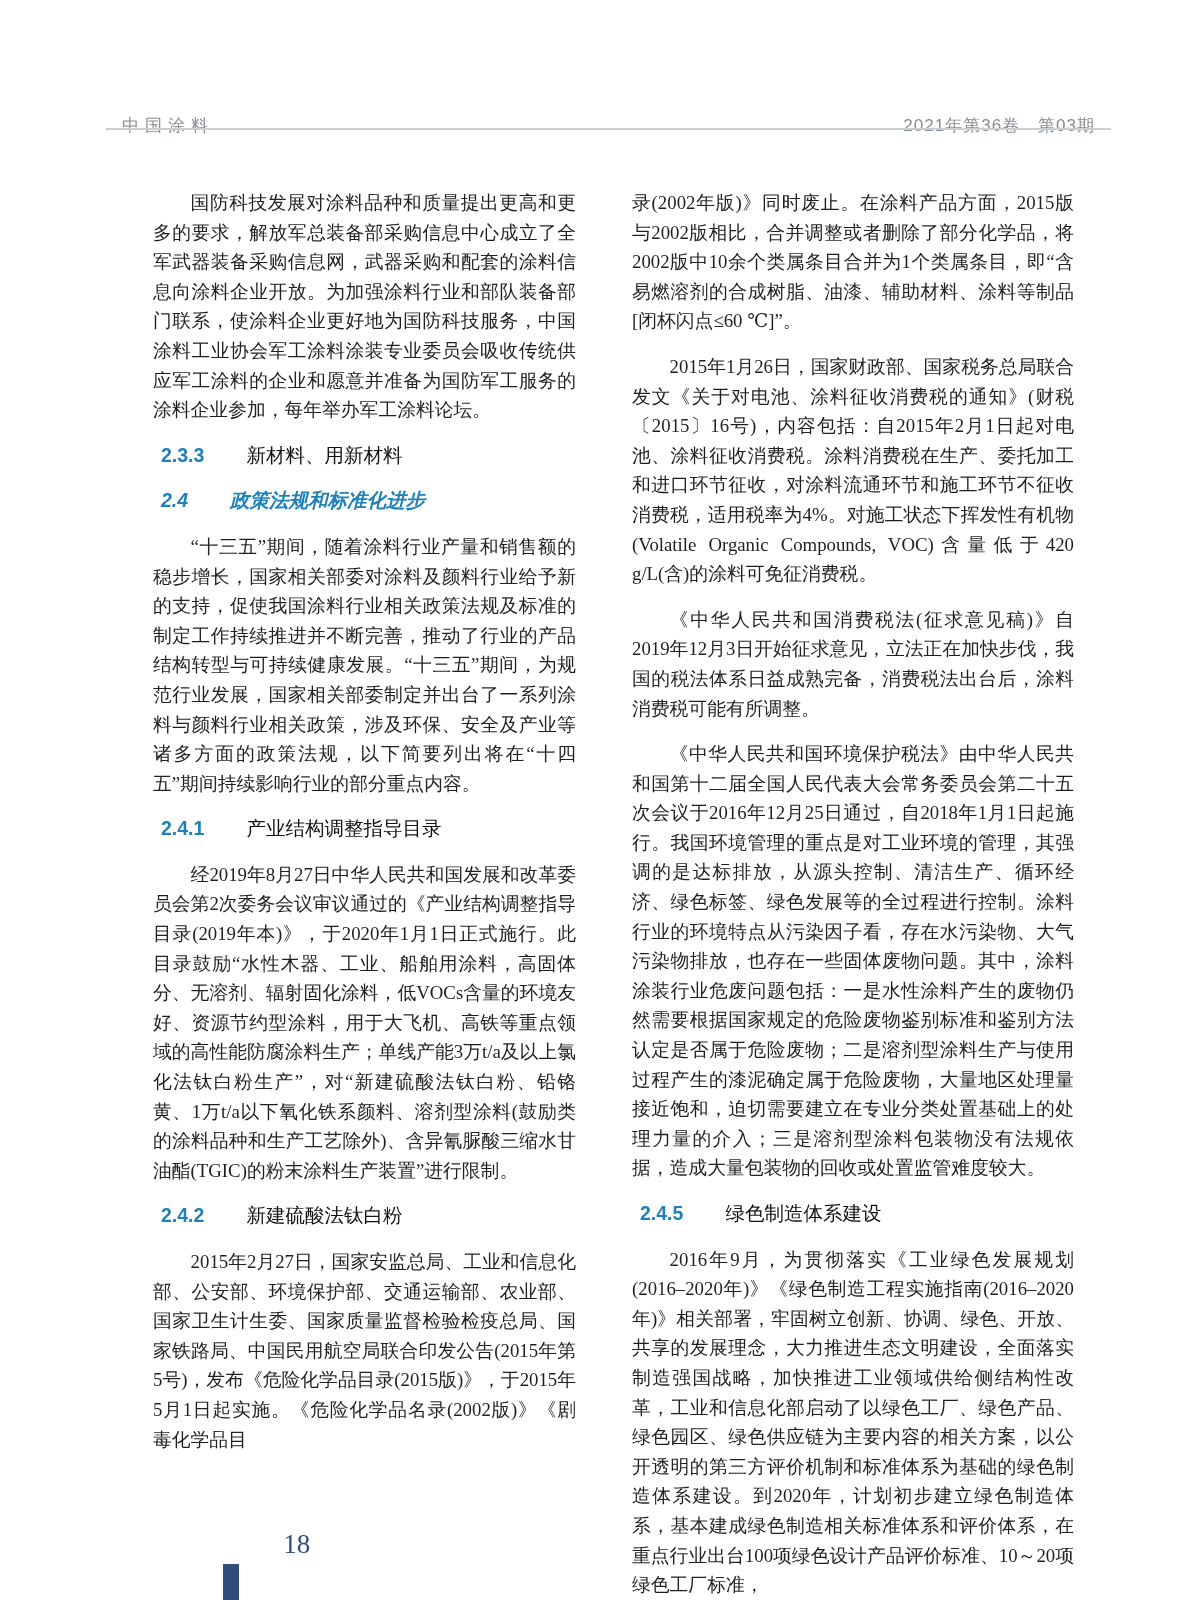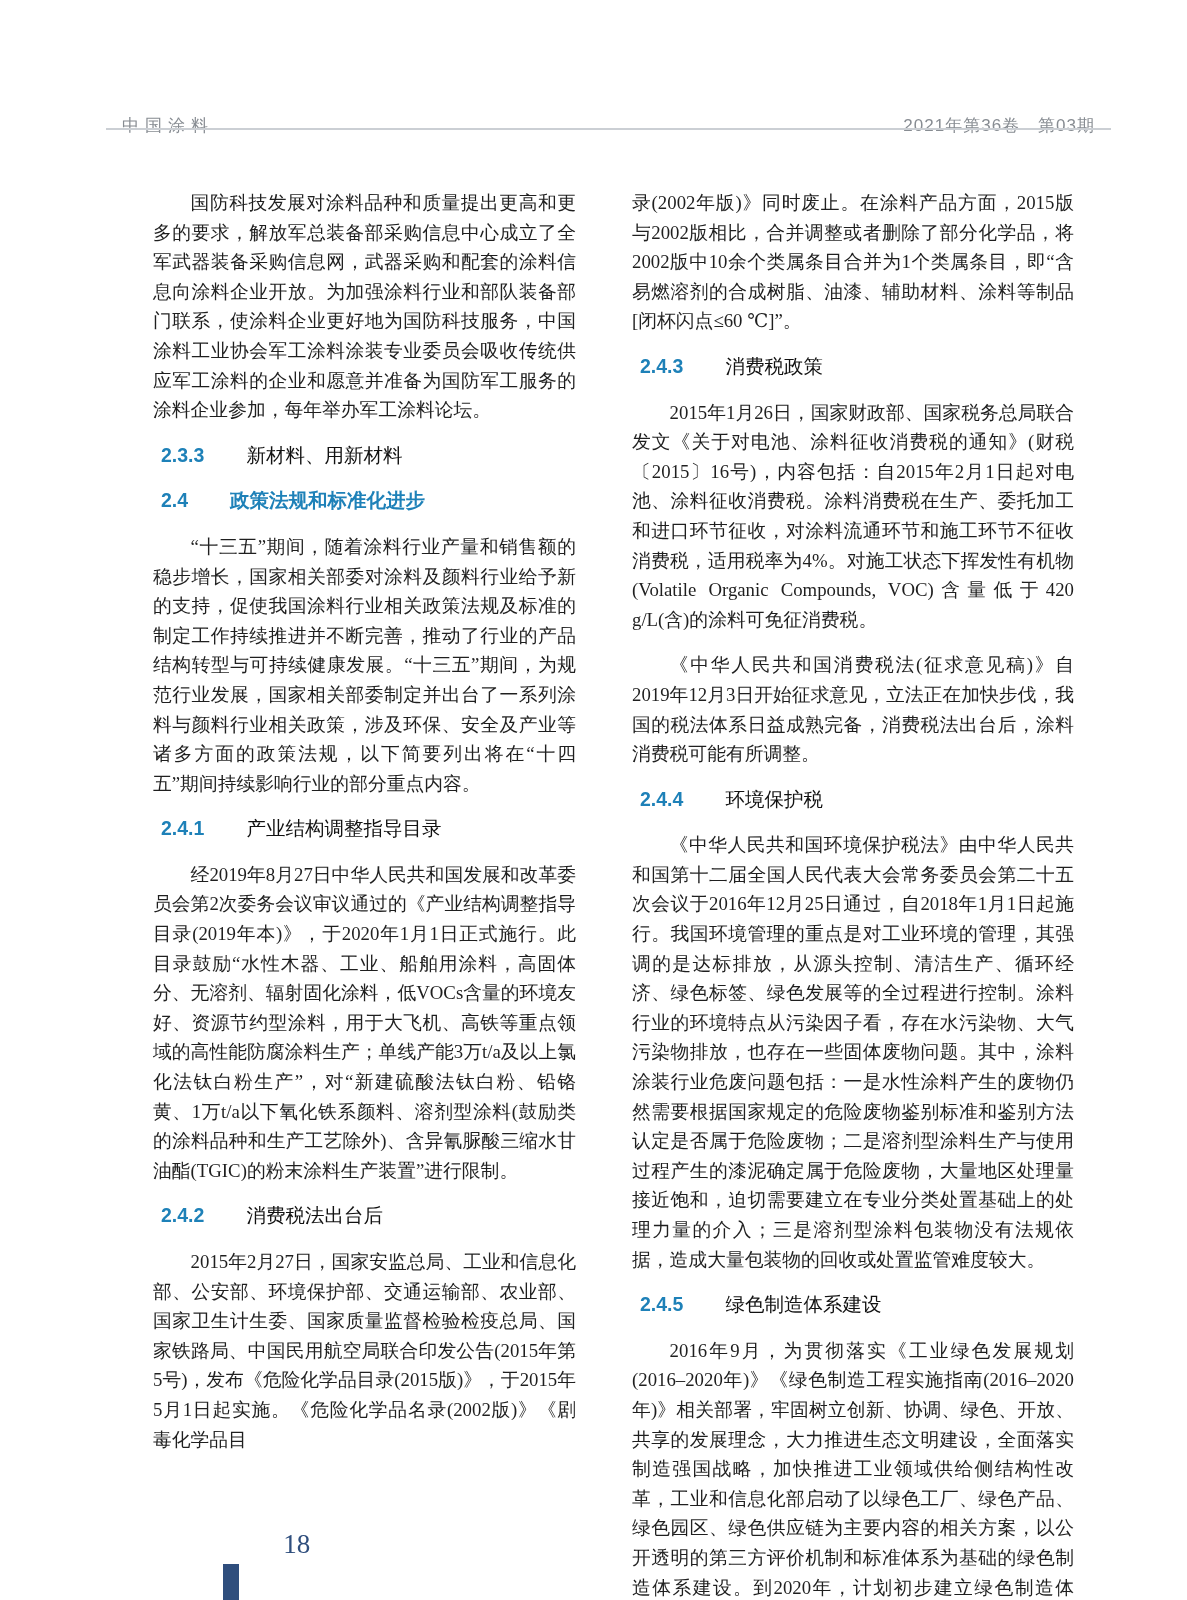--- a/index.html
+++ b/index.html
@@ -53,21 +53,21 @@
     text-align:justify;
     text-indent:2em;
   }
   .para.no-indent{text-indent:0;}
   .h2,.h3{
     font-family:"Liberation Sans","DejaVu Sans",sans-serif;
     font-size:19.5px;line-height:29.6px;
     font-weight:normal;
     white-space:nowrap;
   }
-  .h2 .hnum,.h2 .htitle{color:var(--heading-blue);font-weight:bold;}
+  .h2 .hnum,.h2 .htitle{color:var(--heading-blue);font-weight:bold;font-style:italic;}
   .h3 .hnum{color:var(--heading-blue);font-weight:bold;}
   .h3 .htitle{color:#111111;}
   .hnum{margin-right:26px;}
   .page-footer{
     position:absolute;left:117px;top:1497px;
     display:flex;align-items:center;
     color:var(--footer-navy);
     flex-direction:column;
   }
   .page-number{
@@ -111,35 +111,29 @@
       </div>
       <div class="h2">
         <span class="hnum">2.4</span><span class="htitle">政策法规和标准化进步</span>
       </div>
       <p class="para">“十三五”期间，随着涂料行业产量和销售额的稳步增长，国家相关部委对涂料及颜料行业给予新的支持，促使我国涂料行业相关政策法规及标准的制定工作持续推进并不断完善，推动了行业的产品结构转型与可持续健康发展。“十三五”期间，为规范行业发展，国家相关部委制定并出台了一系列涂料与颜料行业相关政策，涉及环保、安全及产业等诸多方面的政策法规，以下简要列出将在“十四五”期间持续影响行业的部分重点内容。</p>
       <div class="h3">
         <span class="hnum">2.4.1</span><span class="htitle">产业结构调整指导目录</span>
       </div>
       <p class="para">经2019年8月27日中华人民共和国发展和改革委员会第2次委务会议审议通过的《产业结构调整指导目录(2019年本)》，于2020年1月1日正式施行。此目录鼓励“水性木器、工业、船舶用涂料，高固体分、无溶剂、辐射固化涂料，低VOCs含量的环境友好、资源节约型涂料，用于大飞机、高铁等重点领域的高性能防腐涂料生产；单线产能3万t/a及以上氯化法钛白粉生产”，对“新建硫酸法钛白粉、铅铬黄、1万t/a以下氧化铁系颜料、溶剂型涂料(鼓励类的涂料品种和生产工艺除外)、含异氰脲酸三缩水甘油酯(TGIC)的粉末涂料生产装置”进行限制。</p>
       <div class="h3">
-        <span class="hnum">2.4.2</span><span class="htitle">消费税法出台后</span>
+        <span class="hnum">2.4.2</span><span class="htitle">新建硫酸法钛白粉</span>
       </div>
       <p class="para">2015年2月27日，国家安监总局、工业和信息化部、公安部、环境保护部、交通运输部、农业部、国家卫生计生委、国家质量监督检验检疫总局、国家铁路局、中国民用航空局联合印发公告(2015年第5号)，发布《危险化学品目录(2015版)》，于2015年5月1日起实施。《危险化学品名录(2002版)》《剧毒化学品目</p>
     </div>
 
     <div class="col right">
       <p class="para no-indent">录(2002年版)》同时废止。在涂料产品方面，2015版与2002版相比，合并调整或者删除了部分化学品，将2002版中10余个类属条目合并为1个类属条目，即“含易燃溶剂的合成树脂、油漆、辅助材料、涂料等制品[闭杯闪点≤60 ℃]”。</p>
-      <div class="h3">
-        <span class="hnum">2.4.3</span><span class="htitle">消费税政策</span>
-      </div>
       <p class="para">2015年1月26日，国家财政部、国家税务总局联合发文《关于对电池、涂料征收消费税的通知》(财税〔2015〕16号)，内容包括：自2015年2月1日起对电池、涂料征收消费税。涂料消费税在生产、委托加工和进口环节征收，对涂料流通环节和施工环节不征收消费税，适用税率为4%。对施工状态下挥发性有机物(Volatile Organic Compounds, VOC)含量低于420 g/L(含)的涂料可免征消费税。</p>
       <p class="para">《中华人民共和国消费税法(征求意见稿)》自2019年12月3日开始征求意见，立法正在加快步伐，我国的税法体系日益成熟完备，消费税法出台后，涂料消费税可能有所调整。</p>
-      <div class="h3">
-        <span class="hnum">2.4.4</span><span class="htitle">环境保护税</span>
-      </div>
       <p class="para">《中华人民共和国环境保护税法》由中华人民共和国第十二届全国人民代表大会常务委员会第二十五次会议于2016年12月25日通过，自2018年1月1日起施行。我国环境管理的重点是对工业环境的管理，其强调的是达标排放，从源头控制、清洁生产、循环经济、绿色标签、绿色发展等的全过程进行控制。涂料行业的环境特点从污染因子看，存在水污染物、大气污染物排放，也存在一些固体废物问题。其中，涂料涂装行业危废问题包括：一是水性涂料产生的废物仍然需要根据国家规定的危险废物鉴别标准和鉴别方法认定是否属于危险废物；二是溶剂型涂料生产与使用过程产生的漆泥确定属于危险废物，大量地区处理量接近饱和，迫切需要建立在专业分类处置基础上的处理力量的介入；三是溶剂型涂料包装物没有法规依据，造成大量包装物的回收或处置监管难度较大。</p>
       <div class="h3">
         <span class="hnum">2.4.5</span><span class="htitle">绿色制造体系建设</span>
       </div>
       <p class="para">2016年9月，为贯彻落实《工业绿色发展规划(2016–2020年)》《绿色制造工程实施指南(2016–2020年)》相关部署，牢固树立创新、协调、绿色、开放、共享的发展理念，大力推进生态文明建设，全面落实制造强国战略，加快推进工业领域供给侧结构性改革，工业和信息化部启动了以绿色工厂、绿色产品、绿色园区、绿色供应链为主要内容的相关方案，以公开透明的第三方评价机制和标准体系为基础的绿色制造体系建设。到2020年，计划初步建立绿色制造体系，基本建成绿色制造相关标准体系和评价体系，在重点行业出台100项绿色设计产品评价标准、10～20项绿色工厂标准，</p>
     </div>
 
   </div>
 
   <div class="page-footer">

